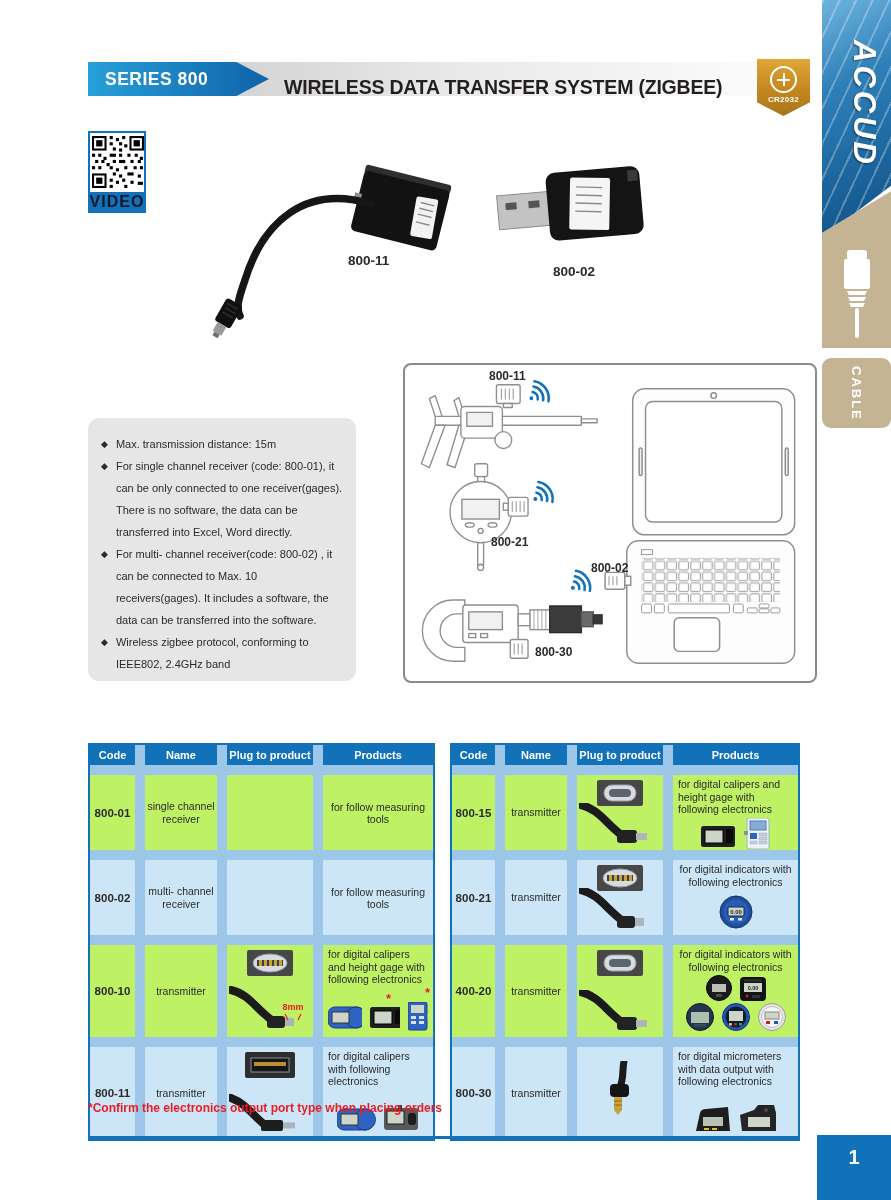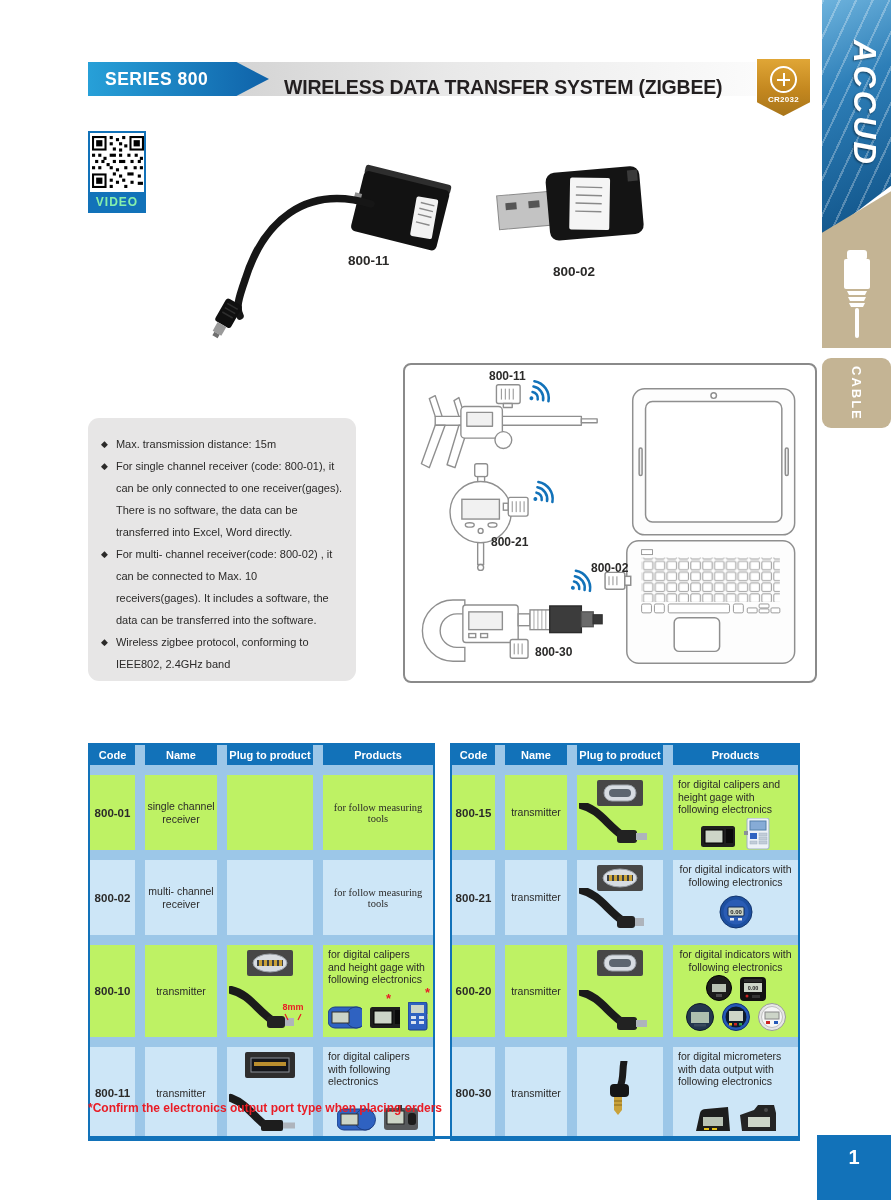--- a/index.html
+++ b/index.html
@@ -41,21 +41,21 @@
   .badge-coin::before, .badge-coin::after { content:""; position:absolute; background:#fff; }
   .badge-coin::before { left:50%; top:5px; bottom:5px; width:2px; margin-left:-1px; }
   .badge-coin::after { top:50%; left:5px; right:5px; height:2px; margin-top:-1px; }
   .badge-label { position:absolute; left:0; right:0; top:36px; text-align:center;
     color:#fff; font-weight:bold; font-size:8px; letter-spacing:.3px; }
 
   
   .qr-box { left:88px; top:131px; width:58px; height:82px; border:2px solid #1272b9; background:#fff; }
   .qr-art { position:absolute; left:2px; top:3px; }
   .video-bar { position:absolute; left:0; right:0; bottom:0; height:19px; background:#1272b9;
-    color:#86efac; font-weight:bold; font-size:12px; letter-spacing:1px; display:flex;
+    color:#0f172a; font-weight:bold; font-size:16px; letter-spacing:1px; display:flex;
     align-items:center; justify-content:center; }
 
   
   .hero-label { font-weight:bold; font-size:13.5px; color:#2b2a29; }
 
   
   .features { left:88px; top:418px; width:268px; height:263px; background:#e7e6e6; border-radius:11px;
     padding:15px 12px 0 13px; }
   .feat-item { display:flex; gap:8px; font-size:11px; line-height:22px; color:#2b2a29; }
   .feat-bullet { font-size:9px; line-height:22px; color:#2b2a29; flex:0 0 auto; }
@@ -71,21 +71,21 @@
   .tbl-right { left:450px; width:350px; grid-template-columns:43px 62px 86px 1fr; }
   .tbl { grid-template-rows:20px 75px 75px 92px 92px; }
   .cell { background:#bef264; overflow:hidden; position:relative; }
   .row-alt .cell, .cell.alt { background:#cde6f7; }
   .th { background:#1272b9 !important; color:#fff; font-weight:bold; font-size:11px;
     display:flex; align-items:center; justify-content:center; }
   .td-code { display:flex; align-items:center; justify-content:center; font-weight:bold; font-size:11.5px; }
   .td-name { display:flex; align-items:center; justify-content:center; text-align:center;
     font-size:10.5px; line-height:13px; padding:0 2px; }
   .td-center { display:flex; align-items:center; justify-content:center; text-align:center;
-    font-size:10.5px; padding:0 4px;font-family:Liberation Serif, serif; }
+    font-size:10.5px; padding:0 4px; }
   .td-products { padding:3px 5px; font-size:10.5px; line-height:12.5px; display:flex; flex-direction:column; }
   .dev-rows { margin-top:auto; padding-bottom:3px; }
   .dev-row { display:flex; align-items:flex-end; justify-content:center; gap:8px; margin-top:2px; }
   .ast { position:absolute; color:#e91c25; font-weight:bold; font-size:13px; }
   .port-thumb { position:absolute; top:5px; left:50%; transform:translateX(-50%); }
   .cable-thumb { position:absolute; bottom:3px; left:2px; }
   .jack-center { position:absolute; top:14px; left:50%; transform:translateX(-50%); }
 
   
   .note { left:88px; top:1101px; color:#e91c25; font-weight:bold; font-size:12px; }
@@ -570,21 +570,21 @@
             <circle cx="17" cy="17" r="12.5" fill="#2a5cb4"></circle>
             <rect x="9" y="12" width="16" height="9" rx="1" fill="#cdd5c8" stroke="#0e2b57"></rect>
             <text x="17" y="19" font-size="6" font-weight="bold" fill="#222" text-anchor="middle">0.00</text>
             <rect x="11" y="23" width="4" height="2.5" fill="#dfe6f2"></rect>
               <rect x="19" y="23" width="4" height="2.5" fill="#dfe6f2"></rect>
           </svg>
         </div>
       </div>
     </div>
 
-    <div class="cell td-code">600-20</div>
+    <div class="cell td-code">400-20</div>
     <div class="cell td-name">transmitter</div>
     <div class="cell">
       <svg class="port-thumb" width="46" height="26">
           <use href="#port-mini"></use>
         </svg>
       <svg class="cable-thumb" width="70" height="44" viewBox="0 0 70 44">
           <use href="#cable-mini"></use>
         </svg>
     </div>
     <div class="cell td-products">

